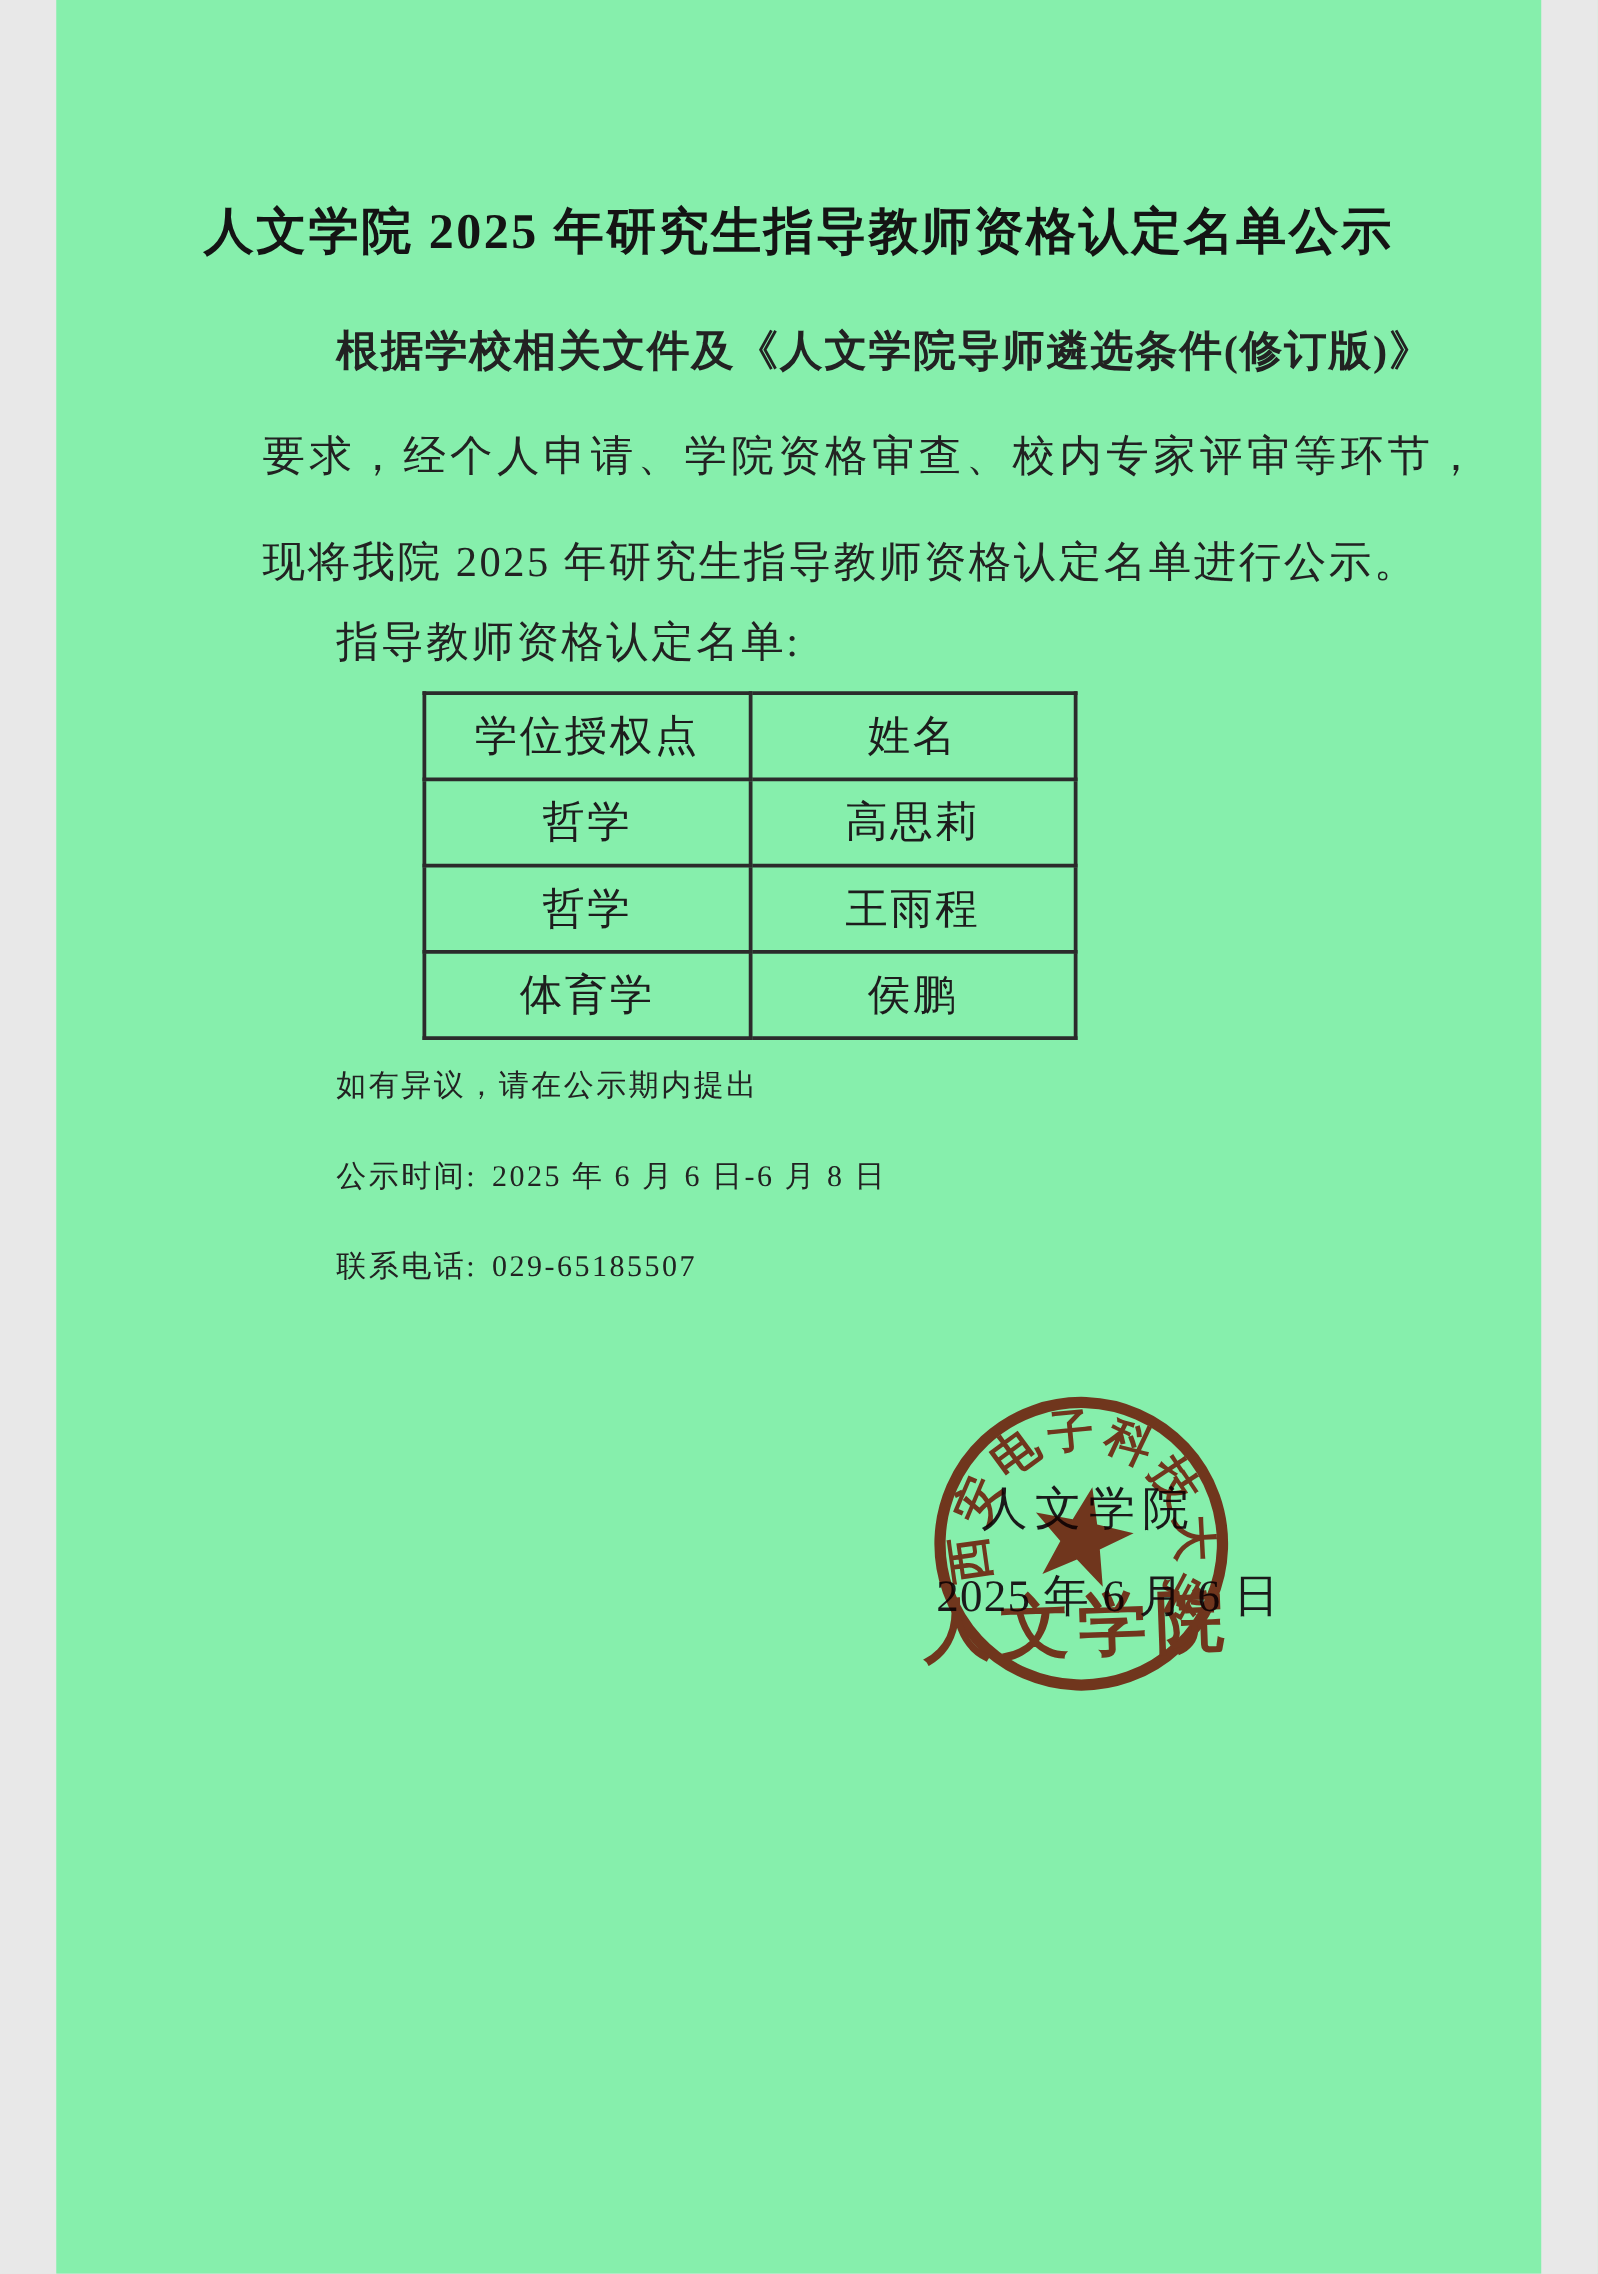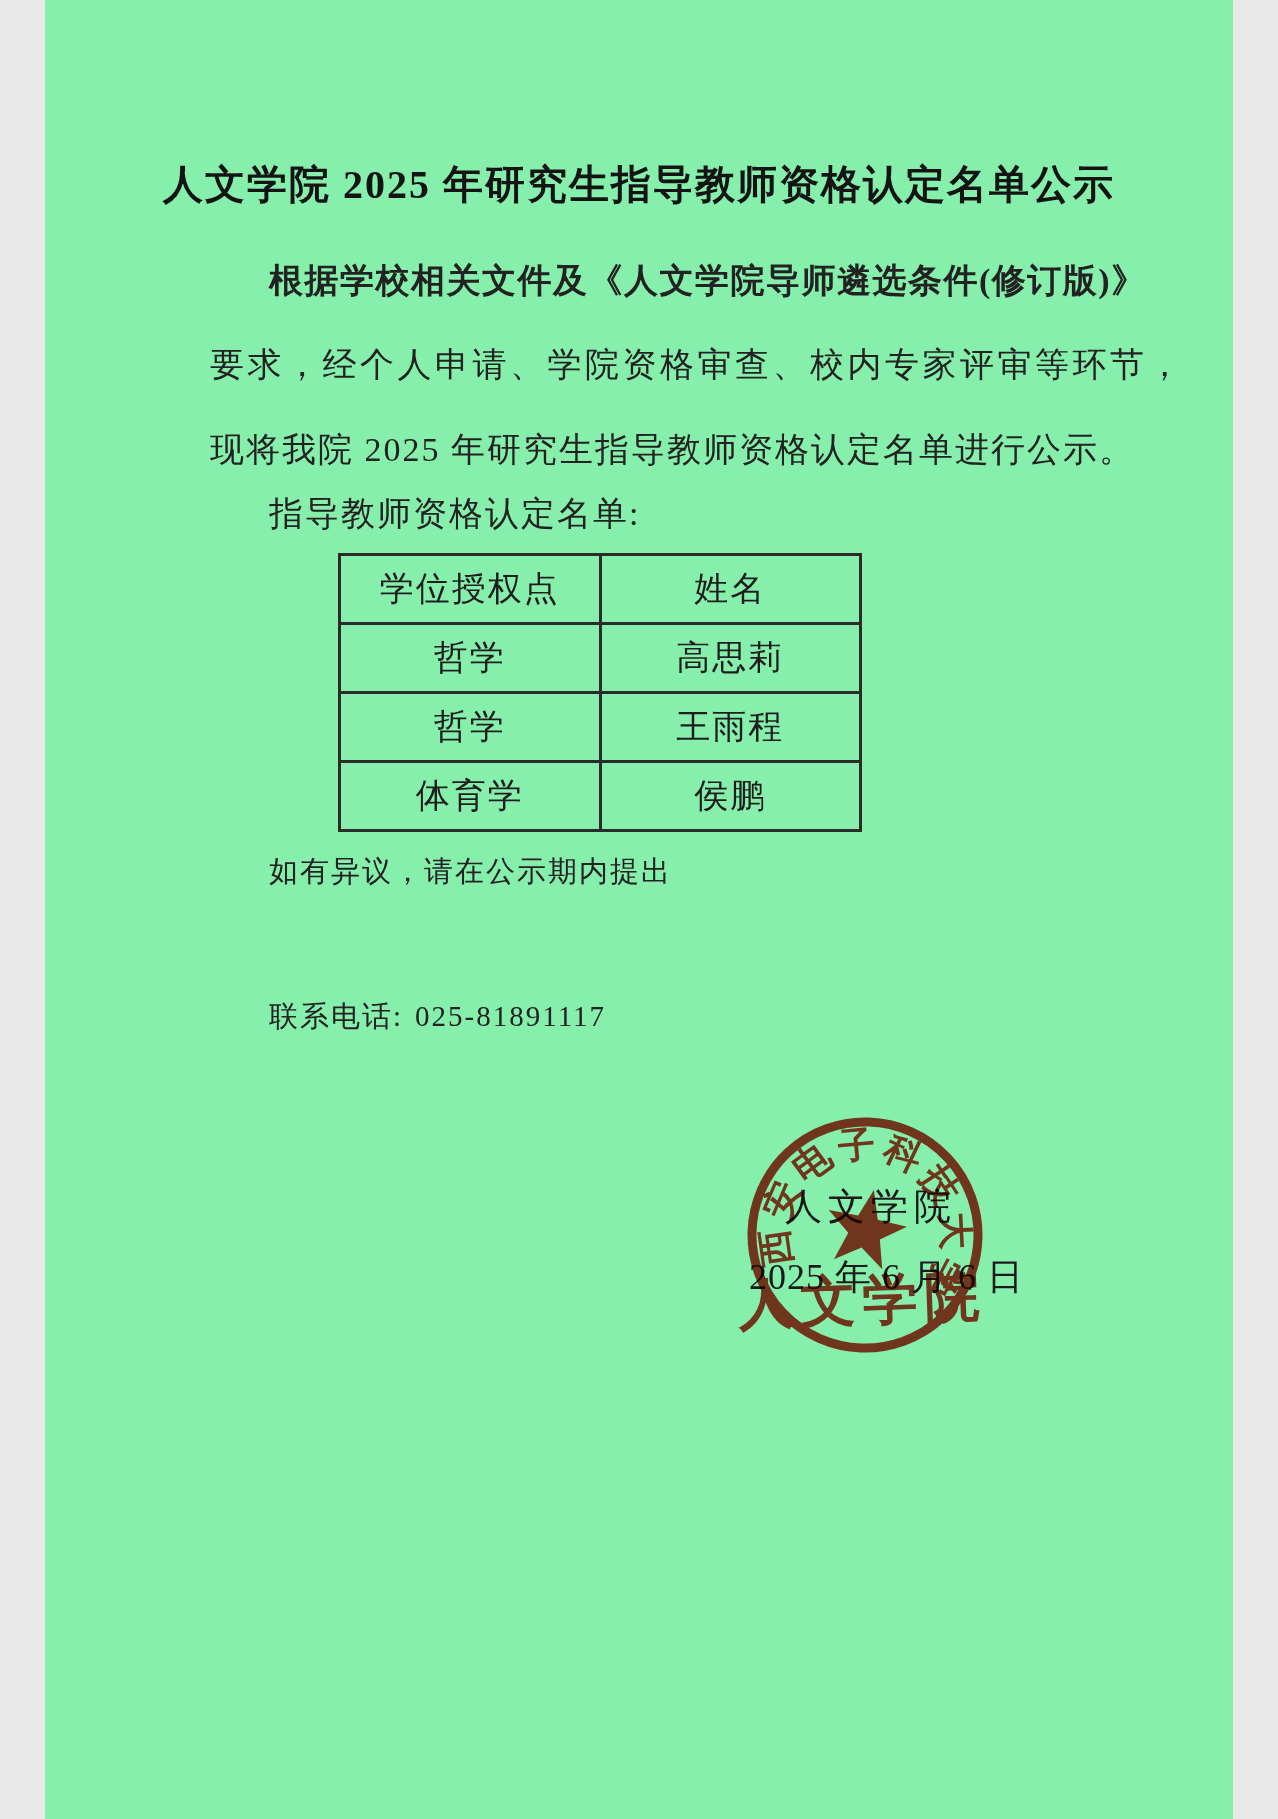--- a/index.html
+++ b/index.html
@@ -32,21 +32,21 @@
     padding-left:24px;
   }
   table.roster th,table.roster td{
     border:3px solid #2b2b2b;
     height:66px;
     text-align:center;vertical-align:middle;
     font-size:34px;font-weight:400;color:#1d1d1d;
     letter-spacing:2px;padding:0;
   }
 
-  .note{font-size:29px;color:#222;letter-spacing:2px;}
+  .note{font-size:24px;color:#222;letter-spacing:2px;}
   .note1{left:224px;top:852px;}
   .note2{left:224px;top:925px;}
   .note3{left:224px;top:997px;}
   .note .val{margin-left:12px;}
 
   .sig{font-size:36px;color:#1a1a1a;}
   .sig-org{left:740px;top:1182px;letter-spacing:6px;font-size:37px;}
   .sig-date{left:704px;top:1253px;letter-spacing:1px;}
 
   .stamp{
@@ -97,23 +97,26 @@
       </tr>
       <tr>
         <td>体育学</td>
         <td>侯鹏</td>
       </tr>
     </tbody>
   </table>
 
   <div class="abs note note1">如有异议，请在公示期内提出</div>
 
+  <div class="abs note note2">
+    <span>公示时间:</span><span class="val">2025 年 6 月 6 日-6 月 8 日</span>
+  </div>
 
   <div class="abs note note3">
-    <span>联系电话:</span><span class="val">025-81891117</span>
+    <span>联系电话:</span><span class="val">029-65185507</span>
   </div>
 
   <div class="abs sig sig-org">人文学院</div>
   <div class="abs sig sig-date">2025 年 6 月 6 日</div>
 
   <svg class="stamp" viewBox="0 0 264 264" xmlns="http://www.w3.org/2000/svg" style="color: rgb(210, 42, 27);">
     <circle cx="132" cy="132" r="113" fill="none" stroke="currentColor" stroke-width="9"></circle>
     <g>
         <text x="47.3" y="146.9" class="ring-char" transform="rotate(-100.0 47.3 146.9)">西</text>
         <text x="51.6" y="101.4" class="ring-char" transform="rotate(-69.1 51.6 101.4)">安</text>

